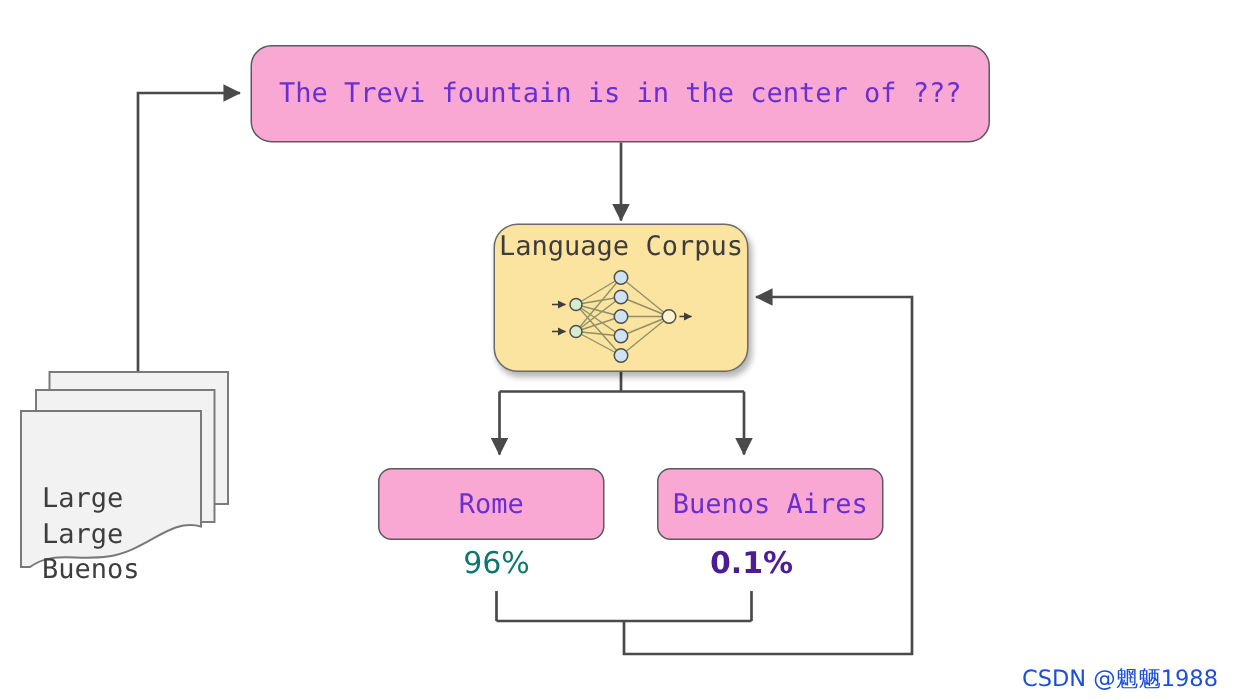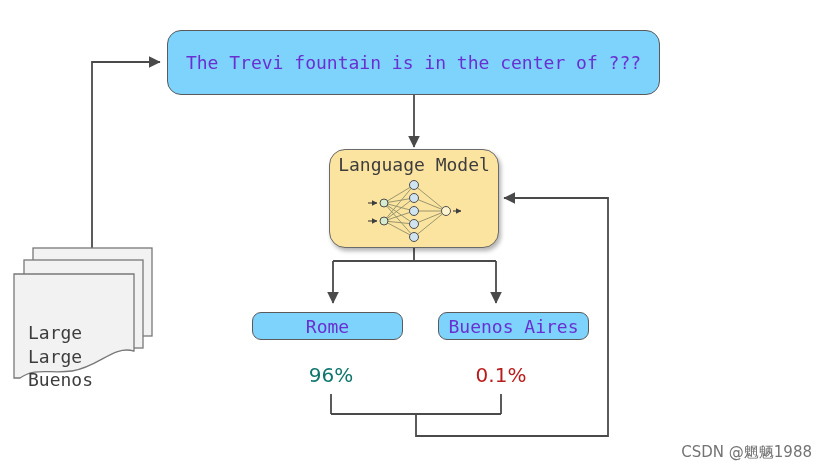--- a/index.html
+++ b/index.html
@@ -3,49 +3,49 @@
 <meta charset="utf-8">
 <style>
   html,body{margin:0;padding:0;background:#ffffff;}
   #stage{
     position:relative;width:828px;height:466px;background:#ffffff;overflow:hidden;
     font-family:"DejaVu Sans Mono","Liberation Mono",monospace;
   }
   #stage svg.layer{position:absolute;left:0;top:0;pointer-events:none;}
   .box{
     position:absolute;display:flex;align-items:center;justify-content:center;
-    background:#7dd3fc;border:1.6px solid #5a5a5a;box-sizing:border-box;
+    background:#f9a8d4;border:1.6px solid #5a5a5a;box-sizing:border-box;
   }
   .prompt-box{left:167px;top:30px;width:493px;height:65px;border-radius:14px;}
   .prompt-text{color:#6a2fd0;font-size:18px;white-space:nowrap;}
   .model-box{
     position:absolute;left:329px;top:149px;width:170px;height:99px;border-radius:16px;
     background:#fbe3a0;border:1.5px solid #6a6a6a;box-sizing:border-box;
     box-shadow:2px 3px 4px rgba(0,0,0,0.30);
   }
   .model-title{
     position:absolute;left:0;top:4px;width:100%;text-align:center;
     color:#3d3d3d;font-size:18px;white-space:nowrap;
   }
   .nn-svg{position:absolute;left:26px;top:28px;}
-  .candidate-box{height:28px;border-radius:9px;border-width:1.5px;}
+  .candidate-box{height:48px;border-radius:9px;border-width:1.5px;}
   .rome-box{left:252px;top:312px;width:151px;}
   .ba-box{left:438px;top:312px;width:151px;}
   .candidate-label{color:#6a2fd0;font-size:18px;white-space:nowrap;}
   .prob{
     position:absolute;top:363px;width:120px;text-align:center;
     font-family:"DejaVu Sans","Liberation Sans",sans-serif;font-size:20px;
   }
   .prob-rome{left:271px;}
   .prob-ba{left:441px;}
   .corpus-text{
     position:absolute;left:28px;top:281px;color:#3d3d3d;font-size:18px;line-height:23.5px;margin-top:40px;
   }
   .watermark{
-    position:absolute;right:16px;top:443px;color:#737373;
+    position:absolute;right:16px;top:443px;color:#1d4ed8;
     font-family:"DejaVu Sans","Liberation Sans",sans-serif;font-size:15px;white-space:nowrap;
   }
 </style>
 </head>
 <body>
 
 <div id="stage">
 
   <svg class="layer" width="828" height="466" viewBox="0 0 828 466">
     <defs>
@@ -70,21 +70,21 @@
       <rect x="24" y="260" width="119" height="88"></rect>
       <path d="M14,274 L134,274 L134,351 C113,345 99,367 72,371 C50,374 35,367 20,378 L14,378 Z"></path>
     </g>
   </svg>
 
   <div class="box prompt-box">
     <span class="prompt-text">The Trevi fountain is in the center of ???</span>
   </div>
 
   <div class="model-box">
-    <div class="model-title">Language Model</div>
+    <div class="model-title">Language Corpus</div>
     <svg class="nn-svg" width="115" height="68" viewBox="0 0 115 68">
       <defs>
         <marker id="nnah" viewBox="0 0 9 9" refX="8.5" refY="4.5" markerWidth="5" markerHeight="5" orient="auto">
           <path d="M0,0 L9,4.5 L0,9 Z" fill="#3d3d3d"></path>
         </marker>
       </defs>
 
       <g stroke="#8f8f68" stroke-width="0.9">
         <line x1="28" y1="25" x2="58" y2="7"></line>
         <line x1="28" y1="25" x2="58" y2="20"></line>
@@ -123,21 +123,21 @@
   </div>
 
   <div class="box candidate-box rome-box">
     <span class="candidate-label">Rome</span>
   </div>
   <div class="box candidate-box ba-box">
     <span class="candidate-label">Buenos Aires</span>
   </div>
 
   <div class="prob prob-rome" style="color: #0f766e;">96%</div>
-  <div class="prob prob-ba" style="color: #b91c1c;">0.1%</div>
+  <div class="prob prob-ba" style="color: #4c1d95; font-weight: bold;">0.1%</div>
 
   <div class="corpus-text">
     <div>Large</div>
     <div>Large</div>
     <div>Buenos</div>
   </div>
 
   <div class="watermark">CSDN @魍魉1988</div>
 
 </div>

